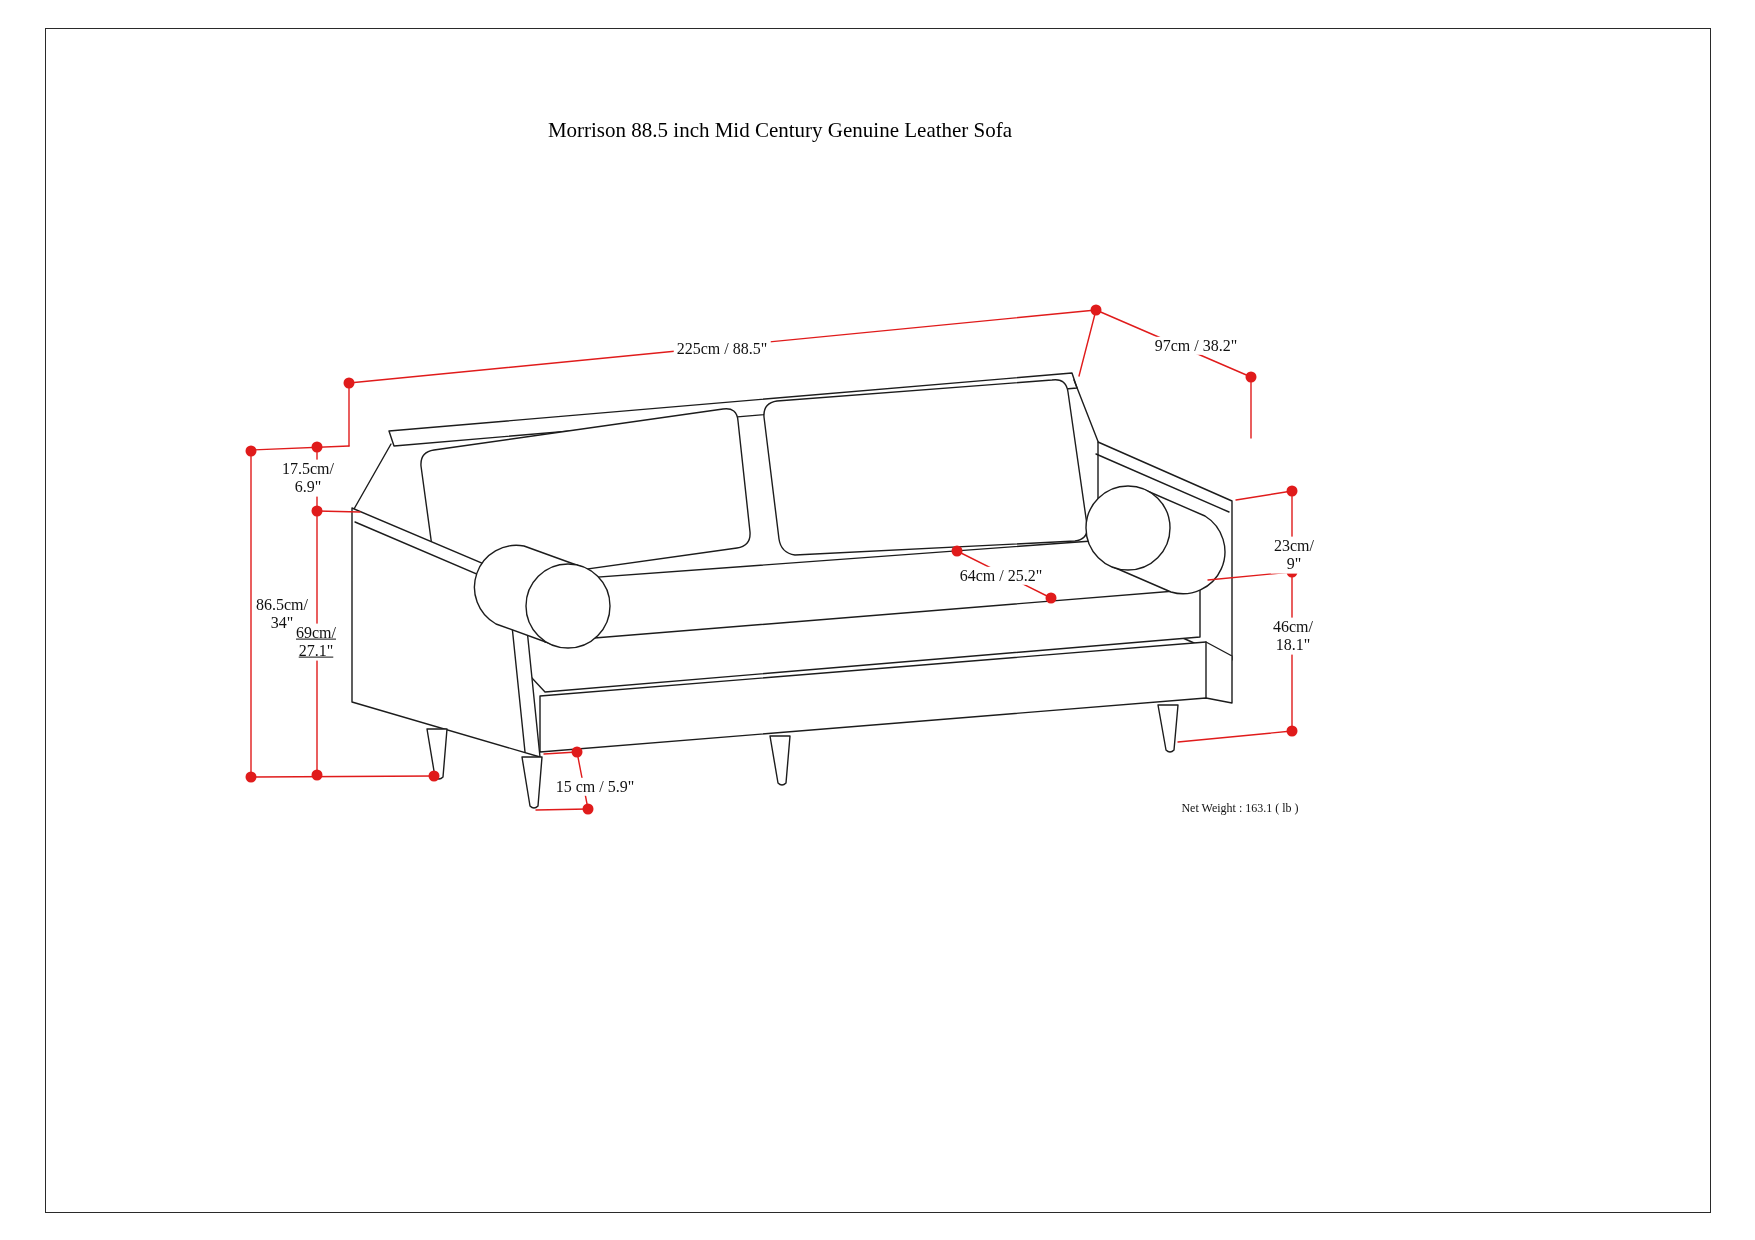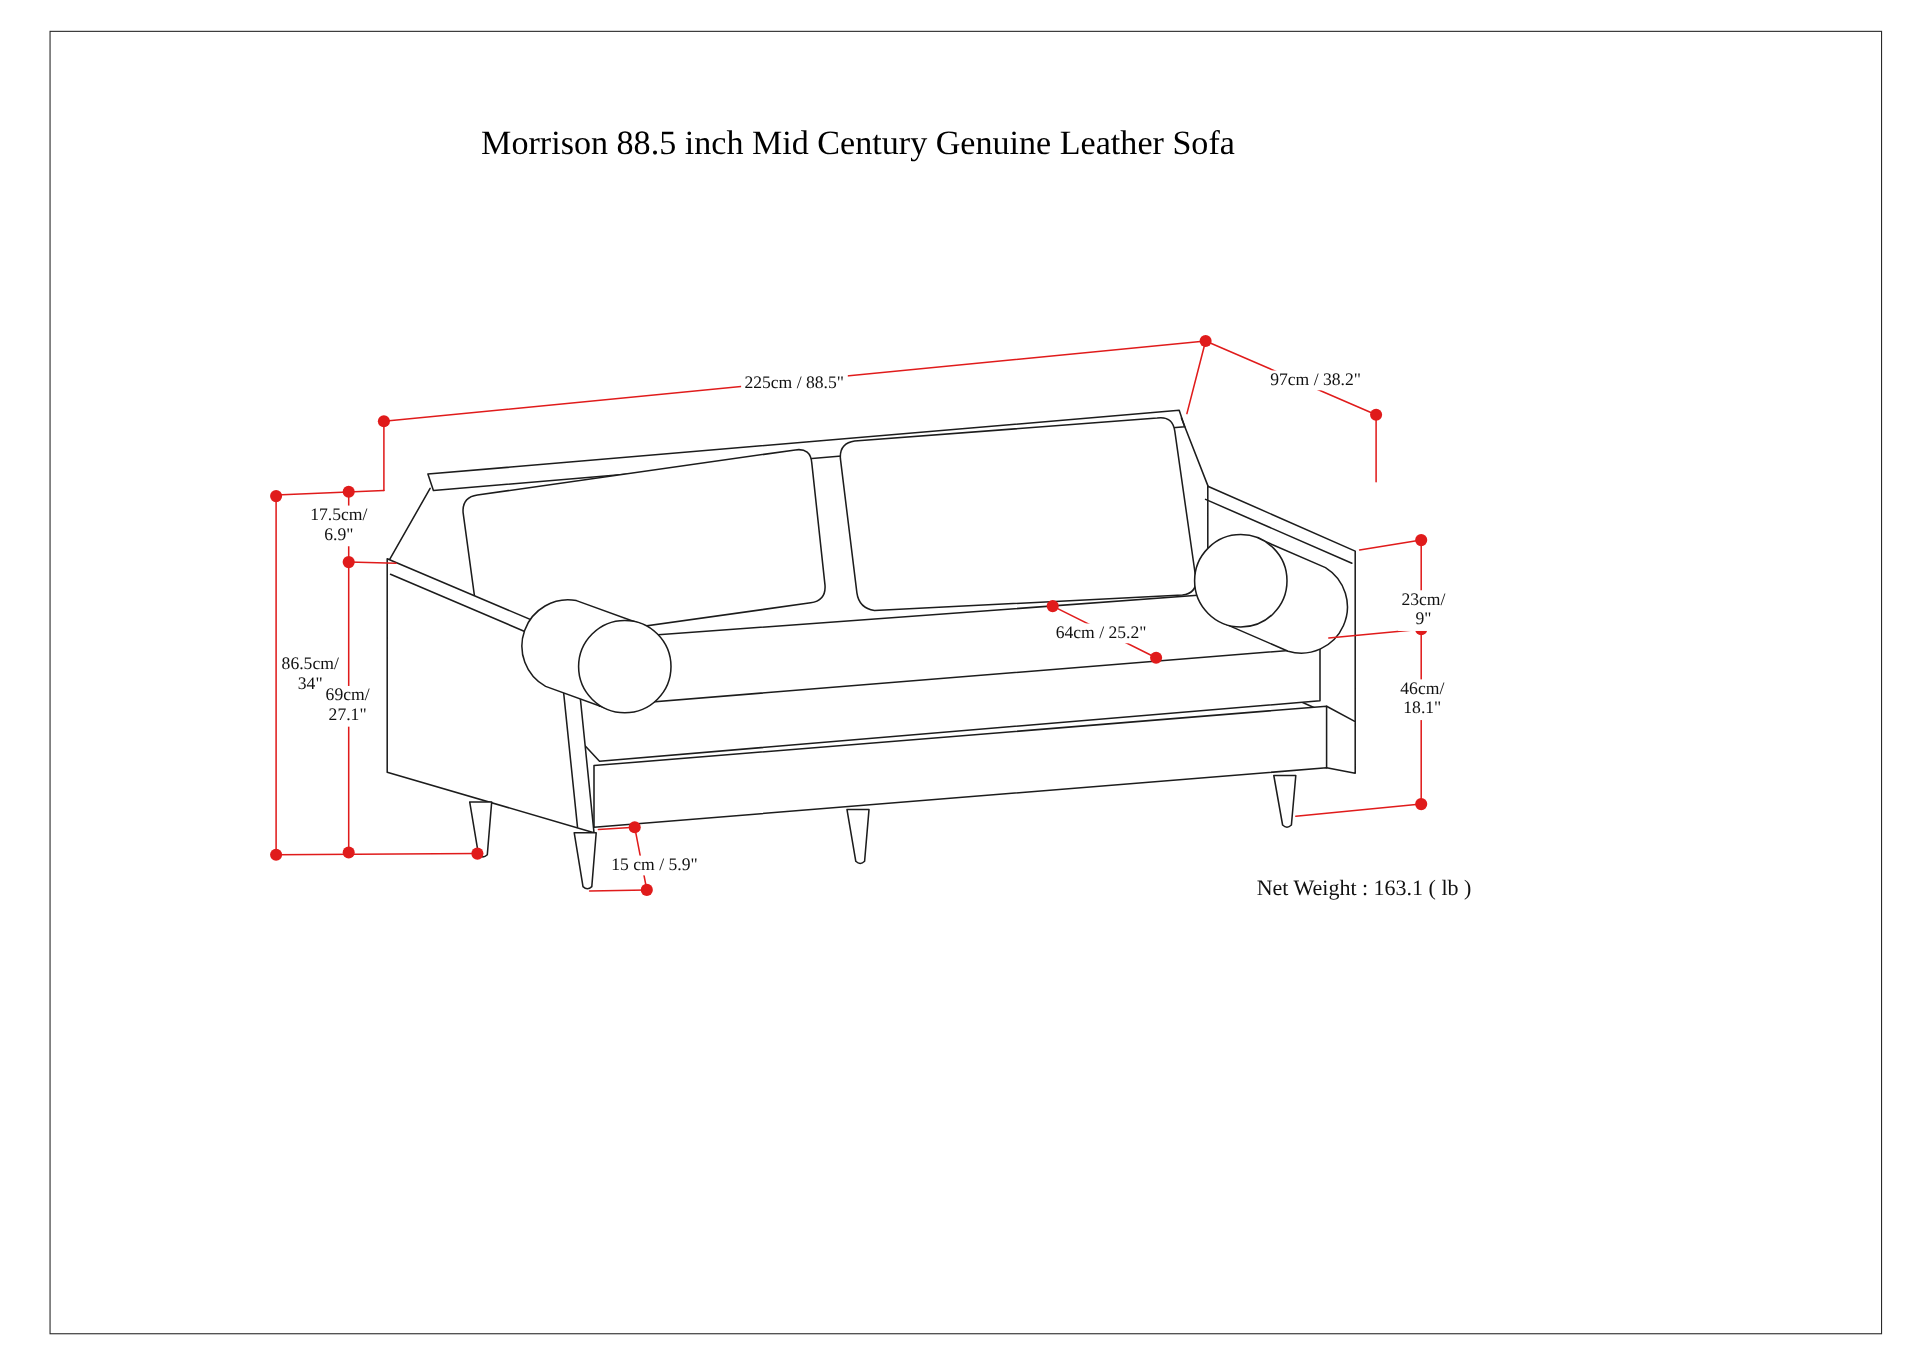--- a/index.html
+++ b/index.html
@@ -23,28 +23,28 @@
     padding:0 3px;
     text-align:center;
     line-height:1.15;
     white-space:nowrap;
   }
   .lbl span{display:block;}
   #title{
     position:absolute;
     transform:translate(-50%,-50%);
     left:780px;top:130px;
-    font-size:31px;color:#000;
+    font-size:21px;color:#000;
     white-space:nowrap;
   }
   #netweight{
     position:absolute;
     transform:translate(-50%,-50%);
     left:1240px;top:808px;
-    font-size:20px;color:#111;
+    font-size:12px;color:#111;
     white-space:nowrap;
   }
 </style>
 </head>
 <body>
 
 <div id="page">
 
   <div id="border"></div>
 
@@ -143,21 +143,21 @@
   <div class="lbl" style="left:1294px;top:555px;">
     <span>23cm/</span>
     <span>9"</span>
   </div>
 
   <div class="lbl" style="left:251px;top:614px;margin-left:31px;">
     <span>86.5cm/</span>
     <span>34"</span>
   </div>
 
-  <div class="lbl" style="left:316px;top:642px;">
+  <div class="lbl" style="left:316px;top:642px;text-decoration:underline;">
     <span>69cm/</span>
     <span>27.1"</span>
   </div>
 
   <div class="lbl" style="left:1001px;top:576px;">64cm / 25.2"</div>
 
   <div class="lbl" style="left:1293px;top:636px;">
     <span>46cm/</span>
     <span>18.1"</span>
   </div>

